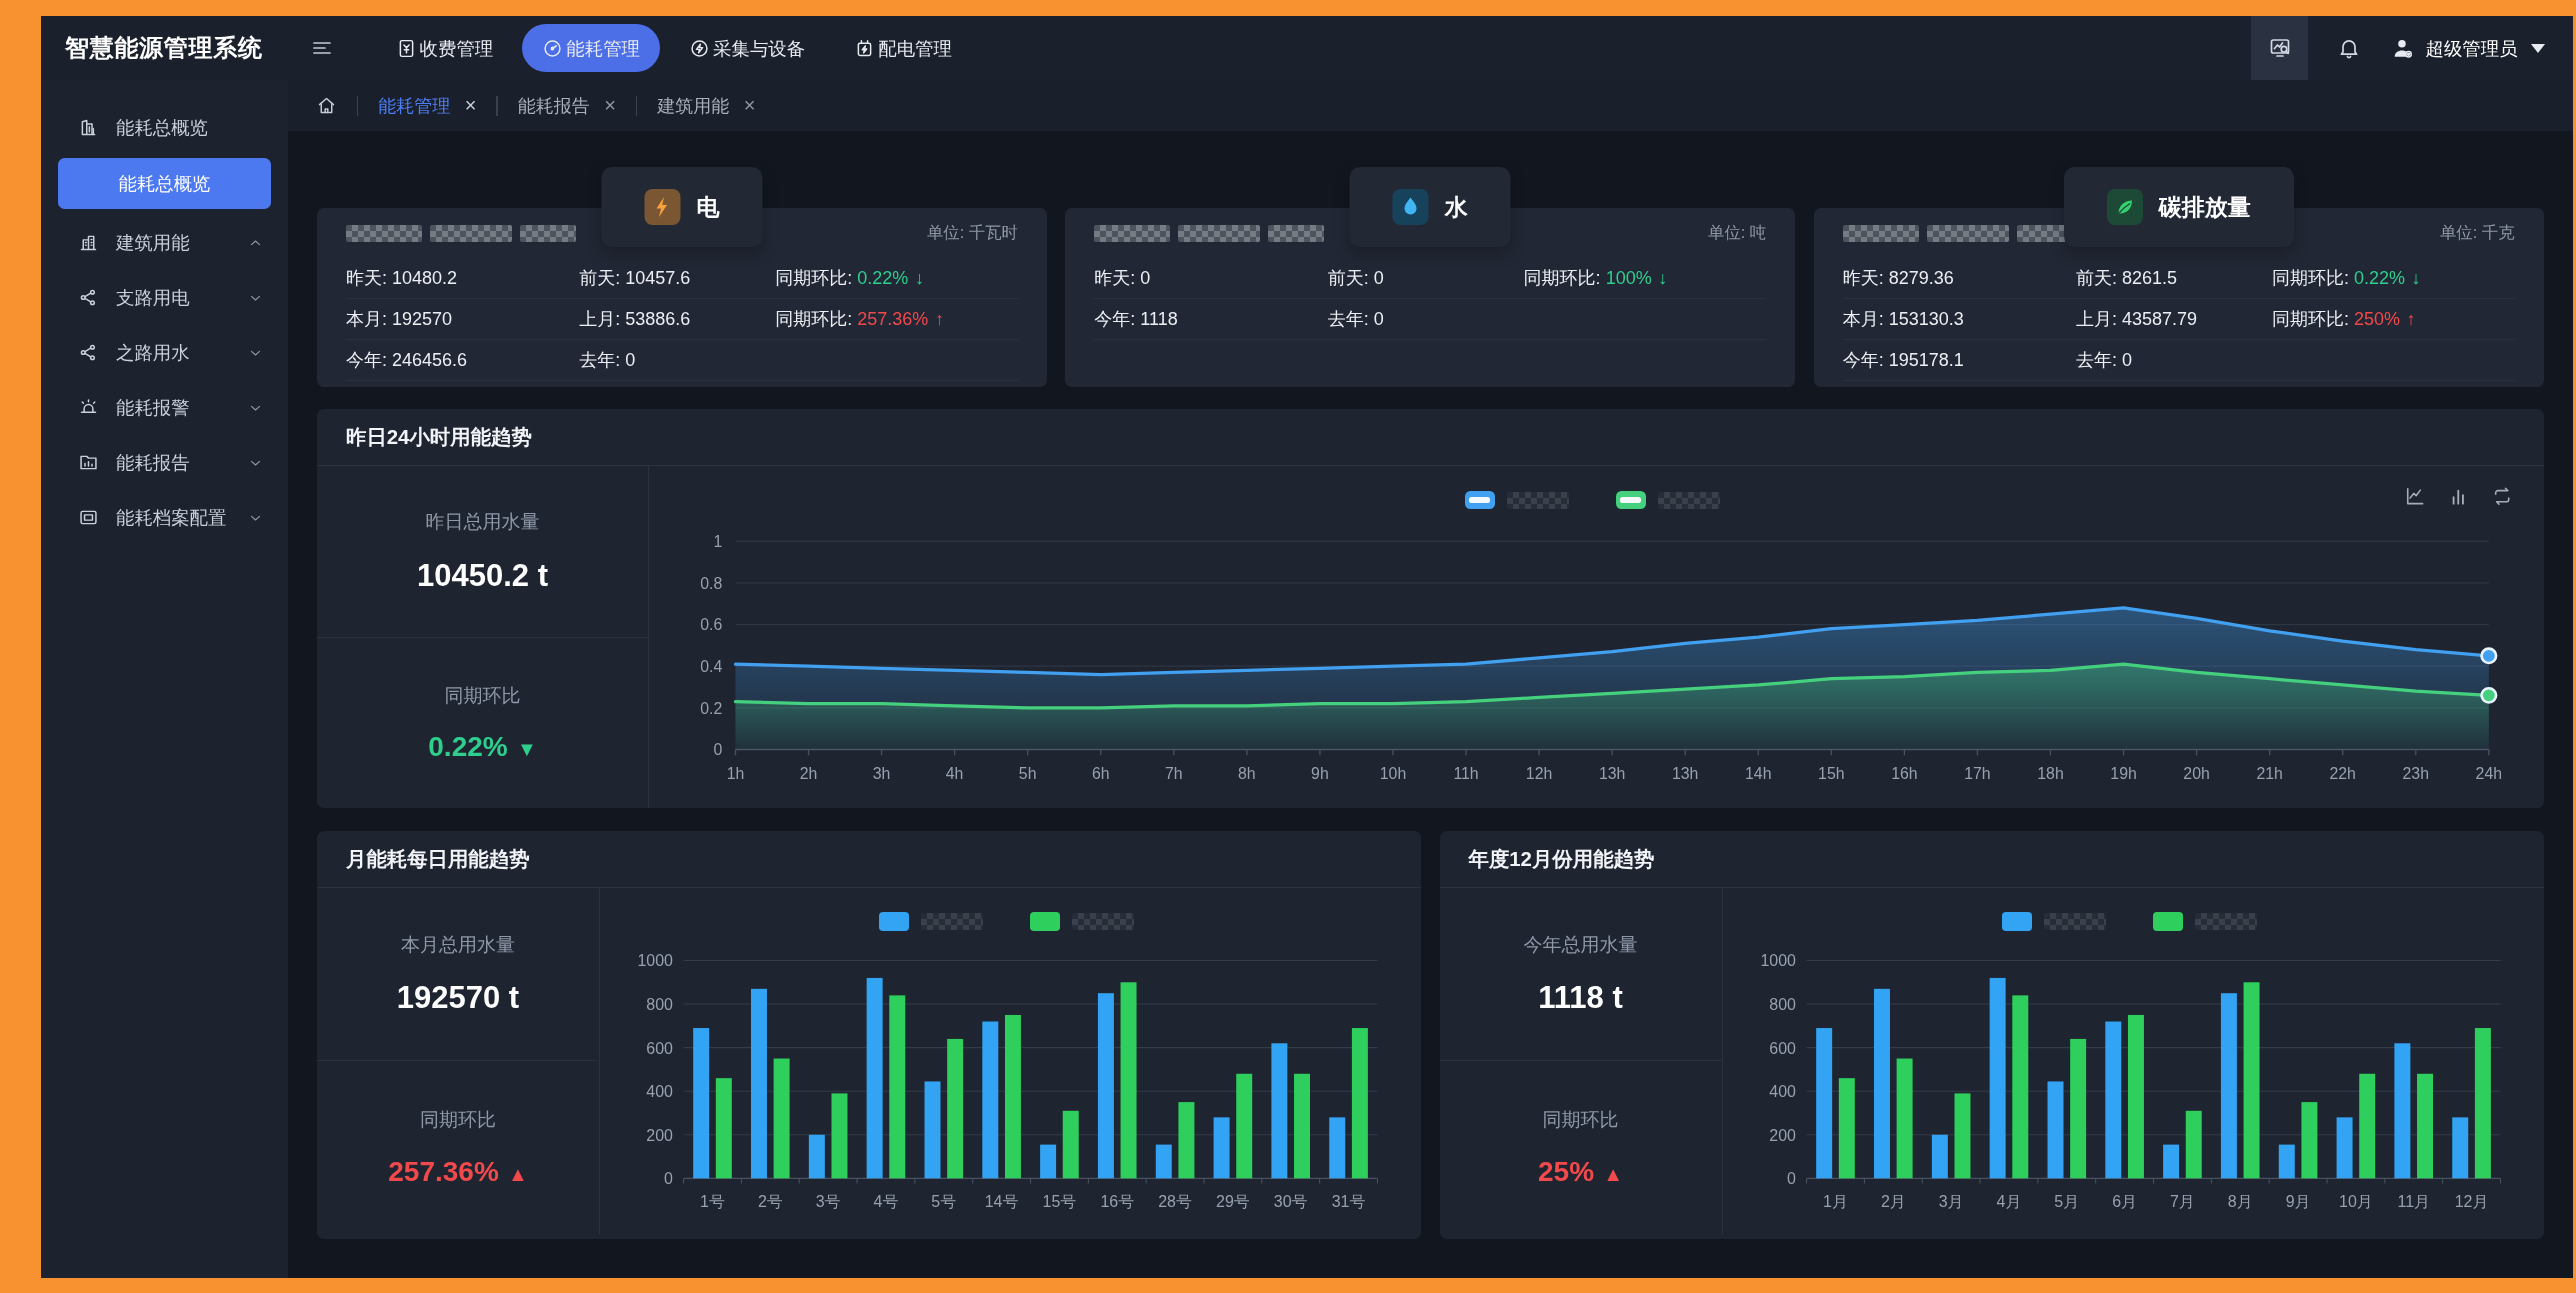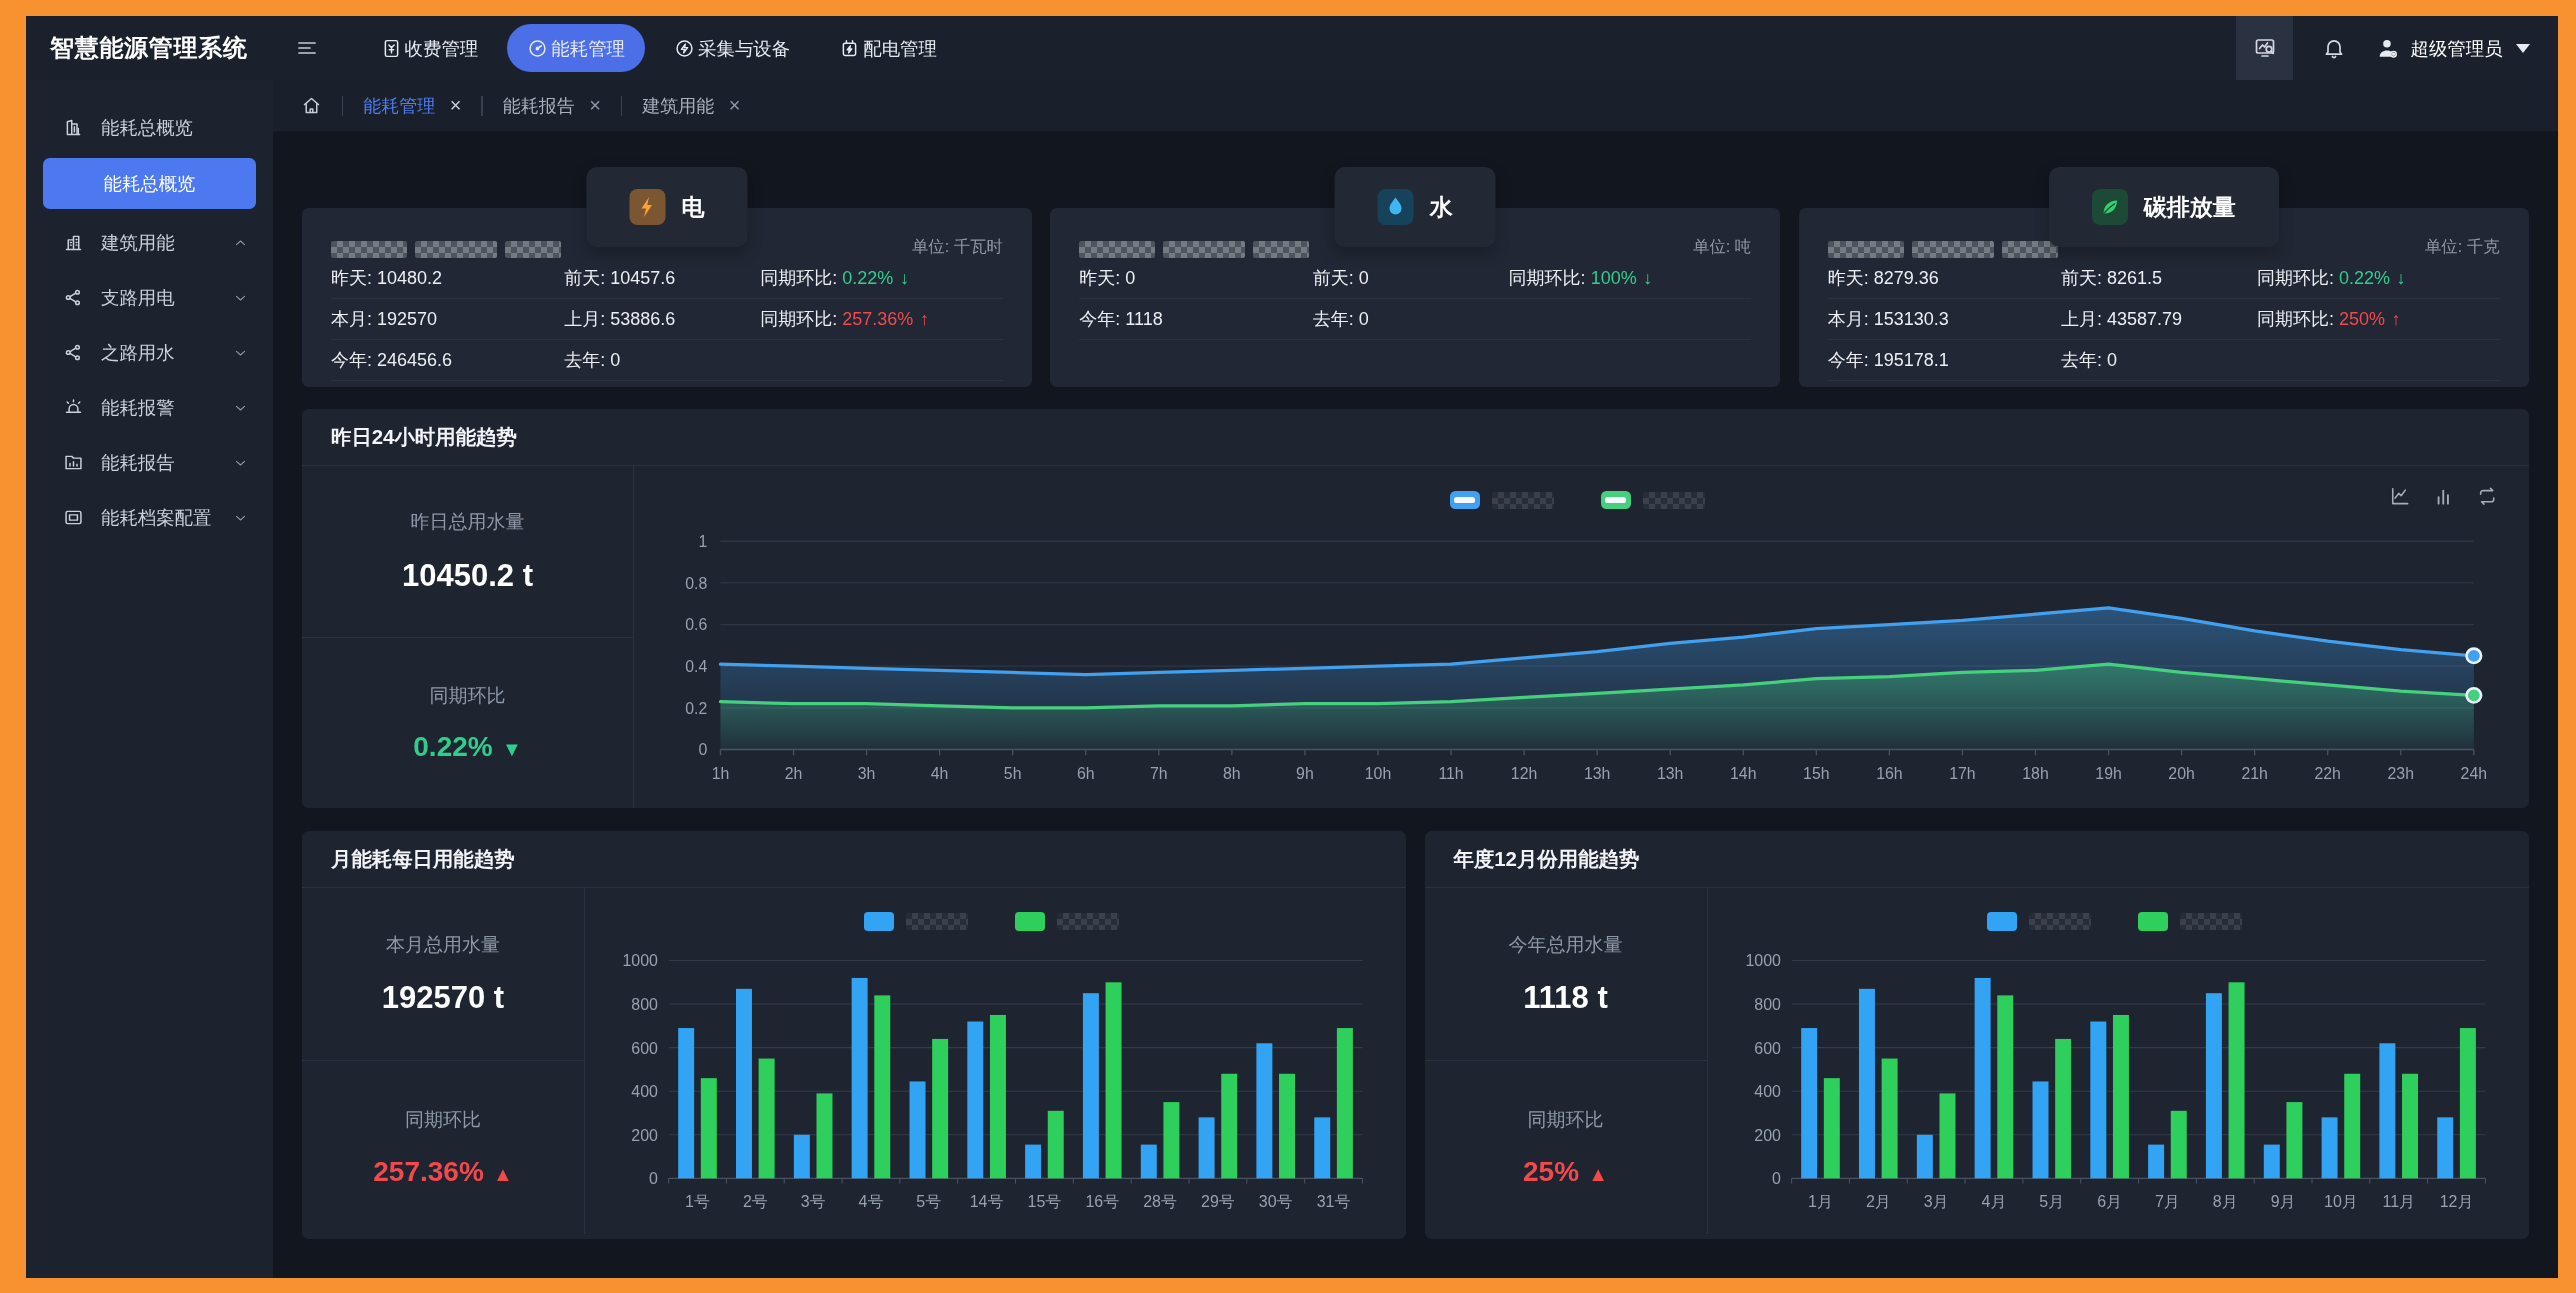--- a/index.html
+++ b/index.html
@@ -1,19 +1,19 @@
 <!DOCTYPE html>
 <html style="font-size:10.5px"><head>
 <meta charset="utf-8">
 <style>
   * { margin:0; padding:0; box-sizing:border-box; }
   html,body { width:2576px; height:1294px; }
   body { font-family:"Liberation Sans","DejaVu Sans",sans-serif; background:#F89130; }
   .frame { width:100%; height:100%; padding:16px 18.4px 16px 26px; }
-  .app { width:100%; height:100%; background:#12161F; display:flex; flex-direction:column; overflow:hidden; }
+  .app { width:100%; height:100%; background:#12161F; display:flex; flex-direction:column; overflow:hidden;margin-left:15px; }
 
   
   .navbar { height:64px; flex:0 0 64px; background:#1B212C; display:flex; align-items:center; padding-left:24px; }
   .logo { font-size:24px; font-weight:bold; color:#FFFFFF; letter-spacing:0.7px; }
   .collapse { margin-left:47px; color:#C6CCD6; display:flex; }
   .nav-menu { display:flex; align-items:center; margin-left:42px; gap:9.2px; }
   .nav-item { display:flex; align-items:center; gap:3px; color:#E7EAF0; font-size:18.4px; padding:11.2px 20px; border-radius:657px; cursor:pointer; white-space:nowrap; }
   .nav-item.active { background:#4C6FE8; }
   .nav-item svg { width:21px; height:21px; }
   .nav-spacer { flex:1; }
@@ -44,21 +44,21 @@
 
   .content { flex:1; padding:26px 29px 0; min-height:0; }
 
   
   .stats-row { margin-top:51px; display:flex; gap:18.4px; }
   .scard { flex:1; position:relative; background:#212734; border-radius:6.6px; padding:0 29px; height:179px; }
   .scard-tab { position:absolute; top:-41px; left:50%; transform:translateX(-50%); background:#232934; border-radius:10.5px; height:80px; padding:0 43px; display:flex; align-items:center; gap:16px; z-index:2; box-shadow:0 6.6px 14.5px rgba(0,0,0,.22); }
   .scard-tab .badge { width:36px; height:36px; border-radius:8px; display:flex; align-items:center; justify-content:center; }
   .scard-tab .badge svg { width:24px; height:24px; }
   .scard-tab .ttl { font-size:23px; font-weight:bold; color:#FFFFFF; white-space:nowrap; }
-  .scard-head { height:50px; display:flex; align-items:flex-end; justify-content:space-between; }
+  .scard-head { height:50px; display:flex; align-items:center; justify-content:space-between; }
   .mosaic-name { display:flex; gap:8px; }
   .mosaic { height:17px; border-radius:2px;
     background-image:linear-gradient(45deg,#757b83 25%,transparent 25%,transparent 75%,#757b83 75%),linear-gradient(45deg,#757b83 25%,#4d545e 25%,#4d545e 75%,#757b83 75%);
     background-size:12px 12px; background-position:0 0,6px 6px; }
   .mosaic.dark { background-image:linear-gradient(45deg,#3a414c 25%,transparent 25%,transparent 75%,#3a414c 75%),linear-gradient(45deg,#3a414c 25%,#272d37 25%,#272d37 75%,#3a414c 75%); }
   .unit { font-size:16.4px; color:#8F98A8; white-space:nowrap; }
   .s-row { height:41px; display:grid; grid-template-columns:1.25fr 1.05fr 1.3fr; align-items:center; border-bottom:0.7px solid #2A3140; font-size:18px; color:#EDEFF4; }
   .s-cell { white-space:nowrap; }
   .pct.green { color:#2FCE8D; } .pct.red { color:#F1494C; }
   .arr { margin-left:6.6px; font-size:18px; }

